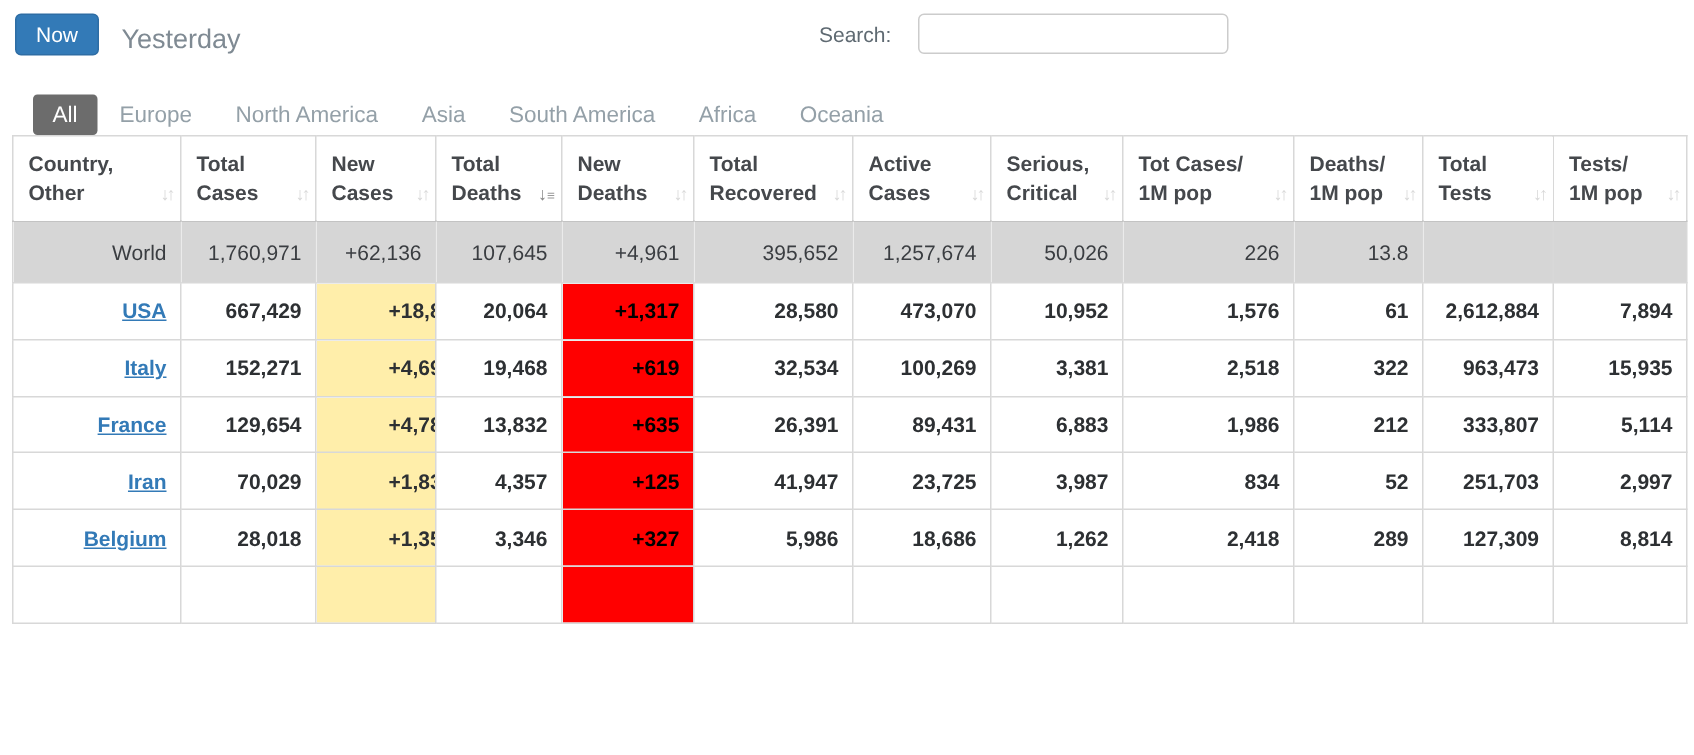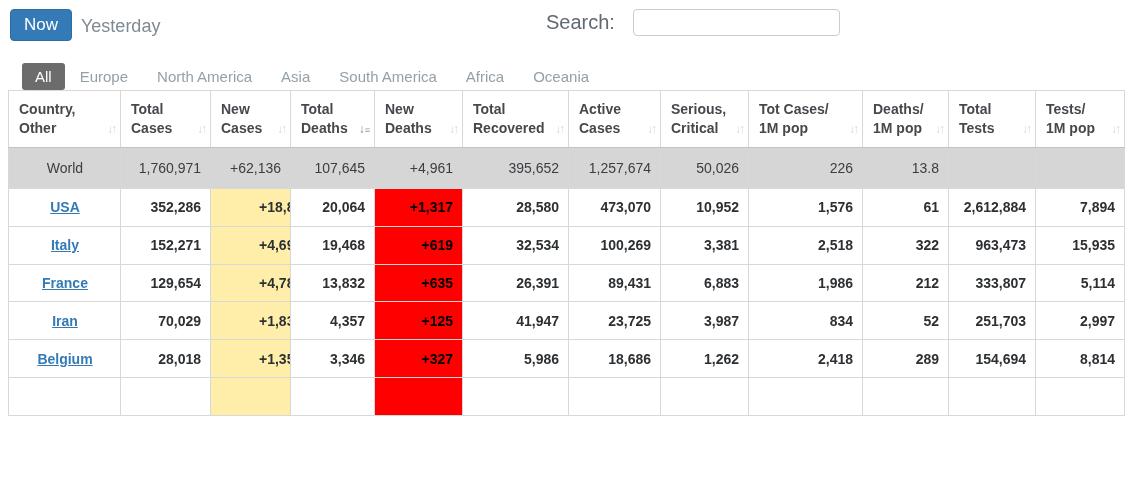--- a/index.html
+++ b/index.html
@@ -7,29 +7,29 @@
     width: 1129px; height: 503px; overflow: hidden;
     background: #fff;
     font-family: "Liberation Sans", "DejaVu Sans", sans-serif;
   }
   
   .topbar { position: relative; height: 56px; }
   .now-btn {
     position: absolute; left: 10px; top: 9px;
     background: var(--accent_blue, #337ab7); color: #fff;
     border: 1px solid #2e6da4; border-radius: 4px;
-    padding: 5px 13px; font-size: 17px; cursor: pointer;
+    padding: 5px 13px; font-size: 14px; cursor: pointer;
     font-family: inherit;
   }
   .yesterday {
     position: absolute; left: 81px; top: 16px;
     color: #7f8a93; font-size: 18px; cursor: pointer;
   }
   .search-area { position: absolute; left: 546px; top: 9px; display: flex; align-items: center; }
-  .search-label { color: #5f6a72; font-size: 20px; margin-right: 18px; }
+  .search-label { color: #5f6a72; font-size: 14px; margin-right: 18px; }
   .search-input {
     width: 207px; height: 27px; border: 1px solid #ccc; border-radius: 4px;
     font-size: 14px; padding: 0 6px; outline: none; font-family: inherit;
   }
   
   .tabs { display: flex; align-items: center; margin: 6px 0 0 10px; height: 28px; padding-left: 12px; }
   .tab { color: #94a0a8; font-size: 15px; margin-right: 29px; cursor: pointer; white-space: nowrap; }
   .tab.active {
     background: var(--tab_active_bg, #6c6c6c); color: #fff;
     padding: 5px 13px; border-radius: 3px; margin-right: 15px;
@@ -54,21 +54,21 @@
   .sort.active { color: #8a8a8a; letter-spacing: 0; }
   .sort.active i { font-style: normal; font-size: 9px; color: #9a9a9a; letter-spacing: -1px; }
   td {
     height: 37.8px; padding: 0 9px; text-align: right;
     color: #2d3033; font-weight: bold; vertical-align: middle;
   }
   tr.world td {
     background: var(--world_row_bg, #d6d6d6);
     font-weight: normal; height: 41px; color: #3a3d41;
   }
-  td.c-country { text-align: center; padding-left: 10px; }
+  td.c-country { text-align: right; padding-left: 10px; }
   td a { color: var(--accent_blue, #337ab7); text-decoration: underline; font-weight: bold; }
   .hl-yellow { background: var(--new_cases_bg, #FFEEAA); padding-left: 48px; }
   .hl-red   { background: var(--new_deaths_bg, #FF0000); color: #000000; }
 </style>
 </head>
 <body>
 
 <div class="topbar">
   <button class="now-btn">Now</button>
   <span class="yesterday">Yesterday</span>
@@ -177,21 +177,21 @@
         <td>395,652</td>
         <td>1,257,674</td>
         <td>50,026</td>
         <td>226</td>
         <td>13.8</td>
         <td></td>
         <td></td>
       </tr>
       <tr>
         <td class="c-country"><a href="#">USA</a></td>
-        <td>352,286</td>
+        <td>667,429</td>
         <td class="hl-yellow">+18,838</td>
         <td>20,064</td>
         <td class="hl-red">+1,317</td>
         <td>28,580</td>
         <td>473,070</td>
         <td>10,952</td>
         <td>1,576</td>
         <td>61</td>
         <td>2,612,884</td>
         <td>7,894</td>
@@ -242,21 +242,21 @@
         <td class="c-country"><a href="#">Belgium</a></td>
         <td>28,018</td>
         <td class="hl-yellow">+1,351</td>
         <td>3,346</td>
         <td class="hl-red">+327</td>
         <td>5,986</td>
         <td>18,686</td>
         <td>1,262</td>
         <td>2,418</td>
         <td>289</td>
-        <td>154,694</td>
+        <td>127,309</td>
         <td>8,814</td>
       </tr>
       <tr>
         <td class="c-country"><a href="#"></a></td>
         <td></td>
         <td class="hl-yellow"></td>
         <td></td>
         <td class="hl-red"></td>
         <td></td>
         <td></td>

